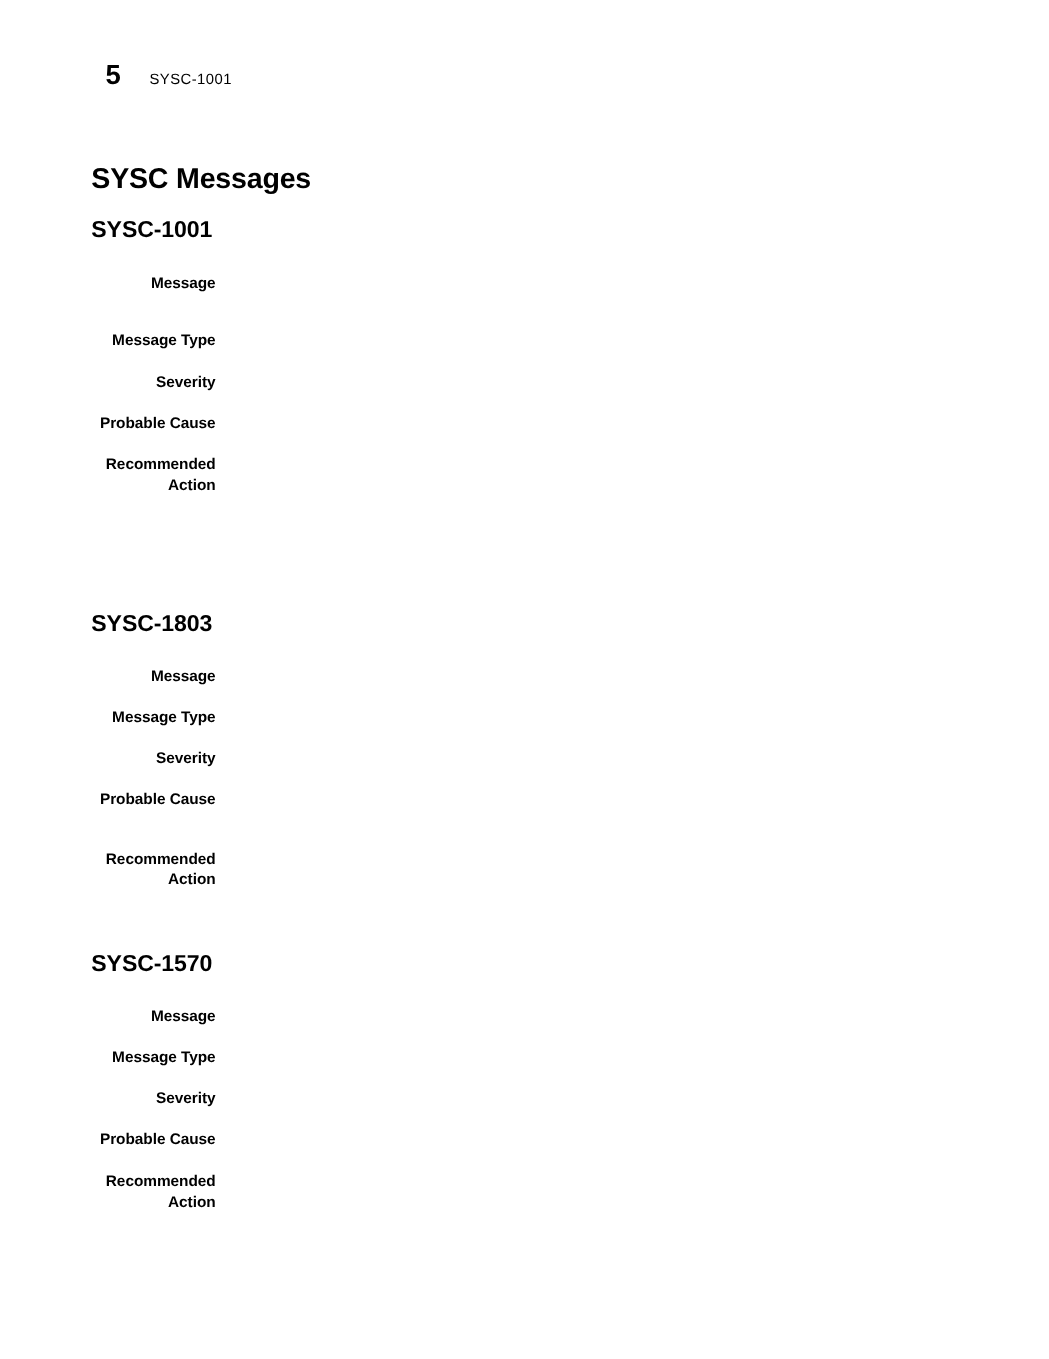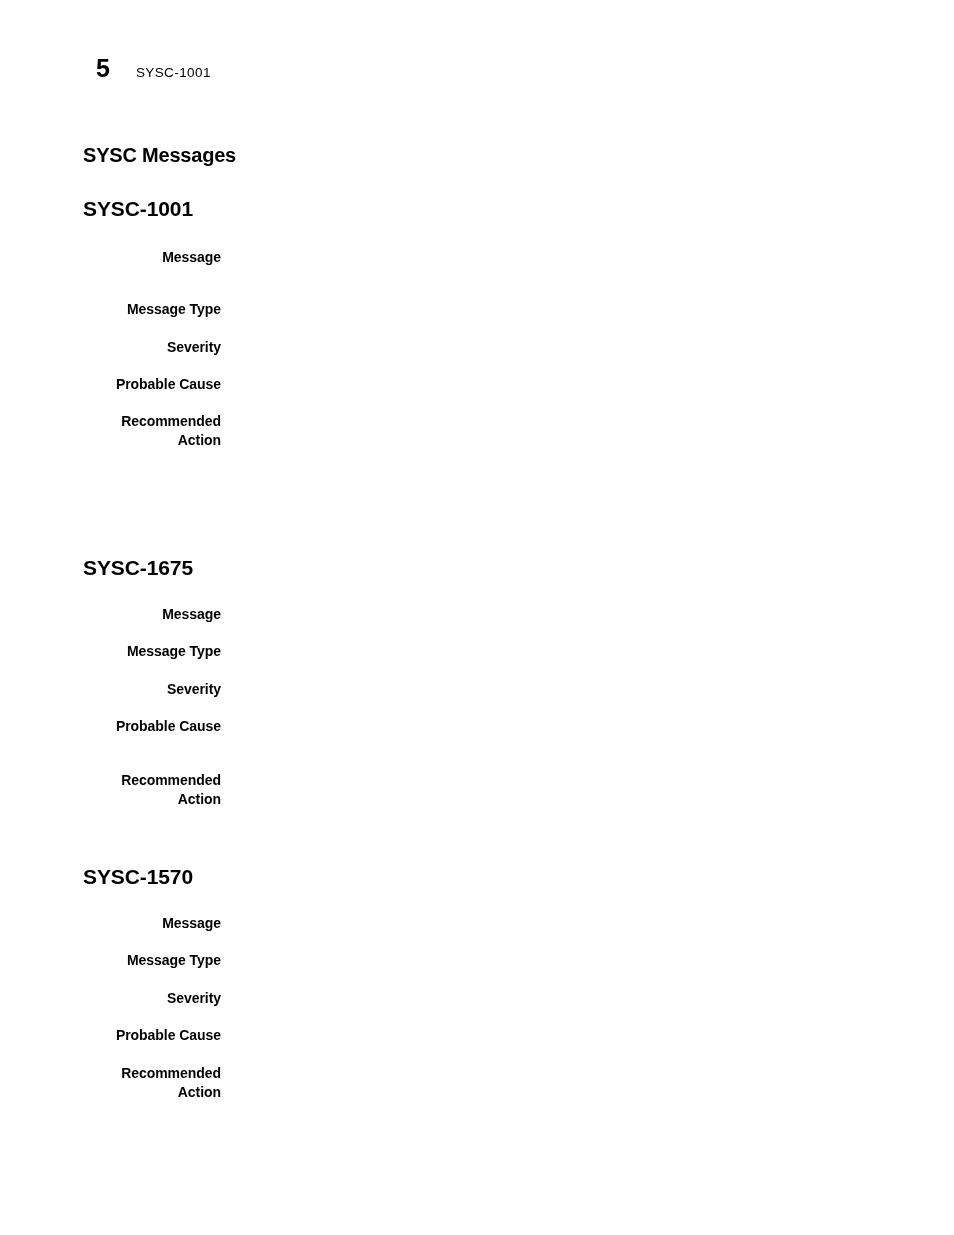--- a/index.html
+++ b/index.html
@@ -45,21 +45,21 @@
     line-height: 1;
     letter-spacing: 0.4px;
     margin-left: 26px;
   }
 
   
   .chapter-title {
     position: absolute;
     left: 83px;
     top: 132px;
-    font-size: 20px;
+    font-size: 26px;
     font-weight: bold;
     line-height: 1.05;
     letter-spacing: -0.2px;
   }
 
   
   .msg-section {
     position: absolute;
     left: 0;
     width: 954px;
@@ -90,21 +90,20 @@
     position: absolute;
     left: 0;
     top: 0;
     width: 196px;
     text-align: right;
     font-size: 14px;
     font-weight: bold;
     line-height: 18.5px;
     letter-spacing: -0.05px;
     white-space: pre-line;
-    margin-left: 25px;
   }
   .field-value {
     position: absolute;
     left: 212px;
     top: 0;
     width: 700px;
     text-align: left;
     font-size: 14px;
     font-weight: normal;
     line-height: 18.5px;
@@ -144,21 +143,21 @@
             <div class="field-value"></div>
           </div>
           <div class="field-row" style="top: 412px;">
             <div class="field-label">Recommended
 Action</div>
             <div class="field-value"></div>
           </div>
         </div>
       </div>
       <div class="msg-section" style="top: 0px;">
-        <div class="section-heading" style="top: 557px;">SYSC-1675</div>
+        <div class="section-heading" style="top: 557px;">SYSC-1803</div>
         <div class="field-list">
           <div class="field-row" style="top: 605px;">
             <div class="field-label">Message</div>
             <div class="field-value"></div>
           </div>
           <div class="field-row" style="top: 642px;">
             <div class="field-label">Message Type</div>
             <div class="field-value"></div>
           </div>
           <div class="field-row" style="top: 680px;">

